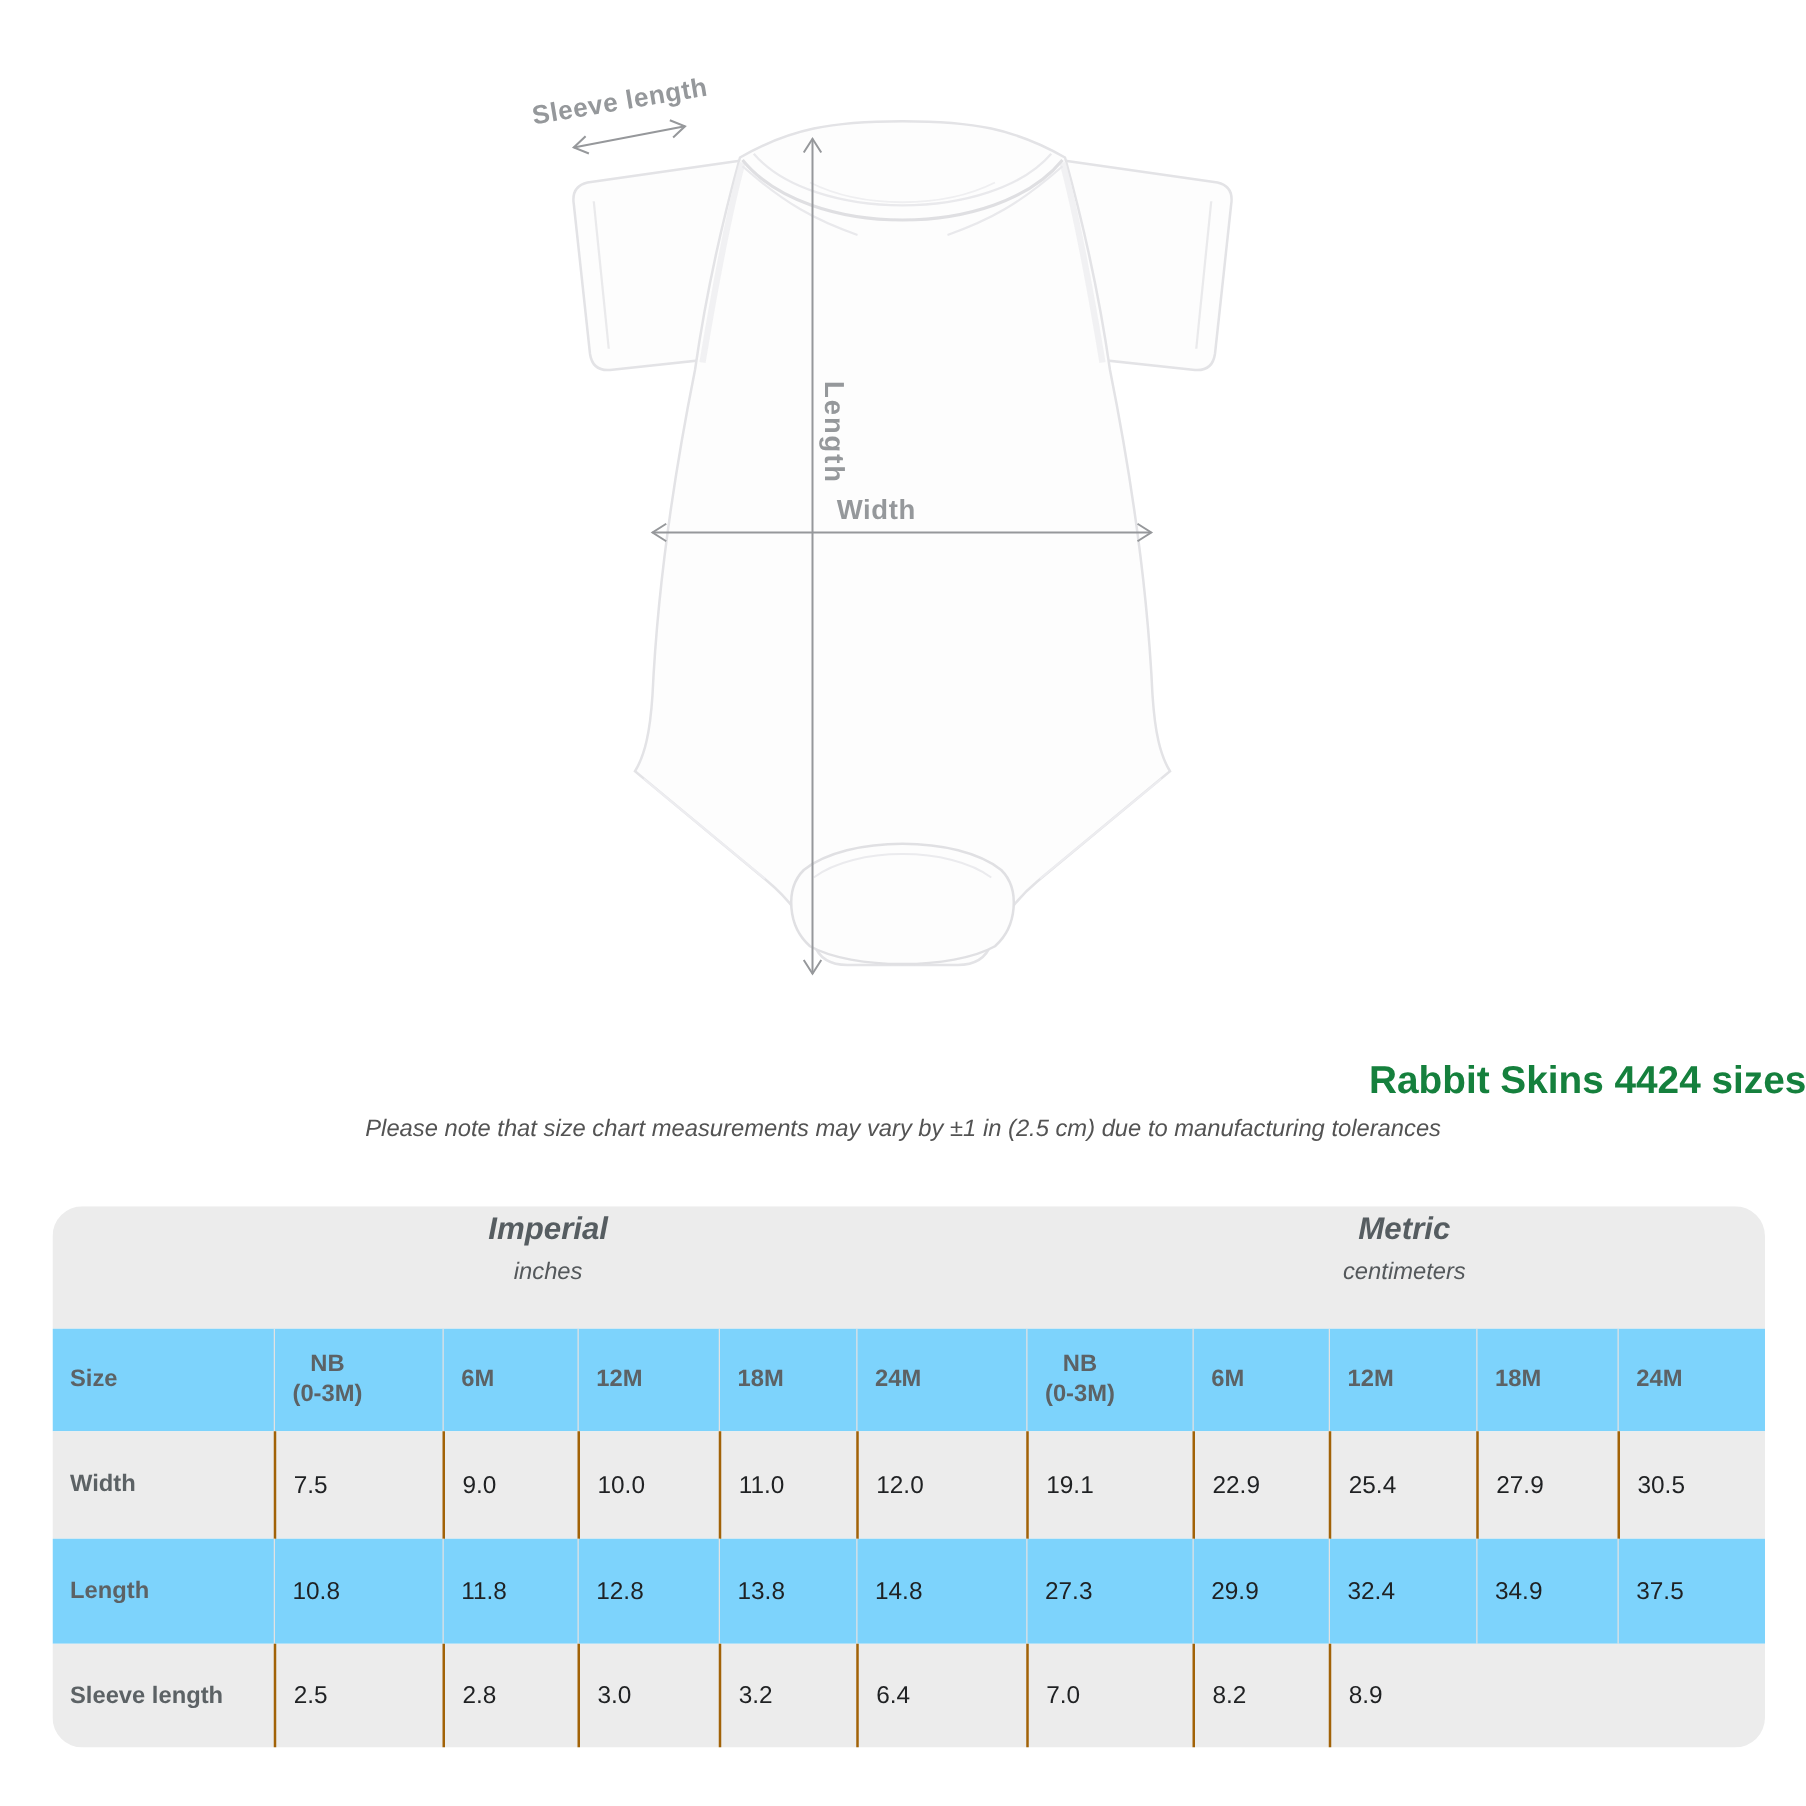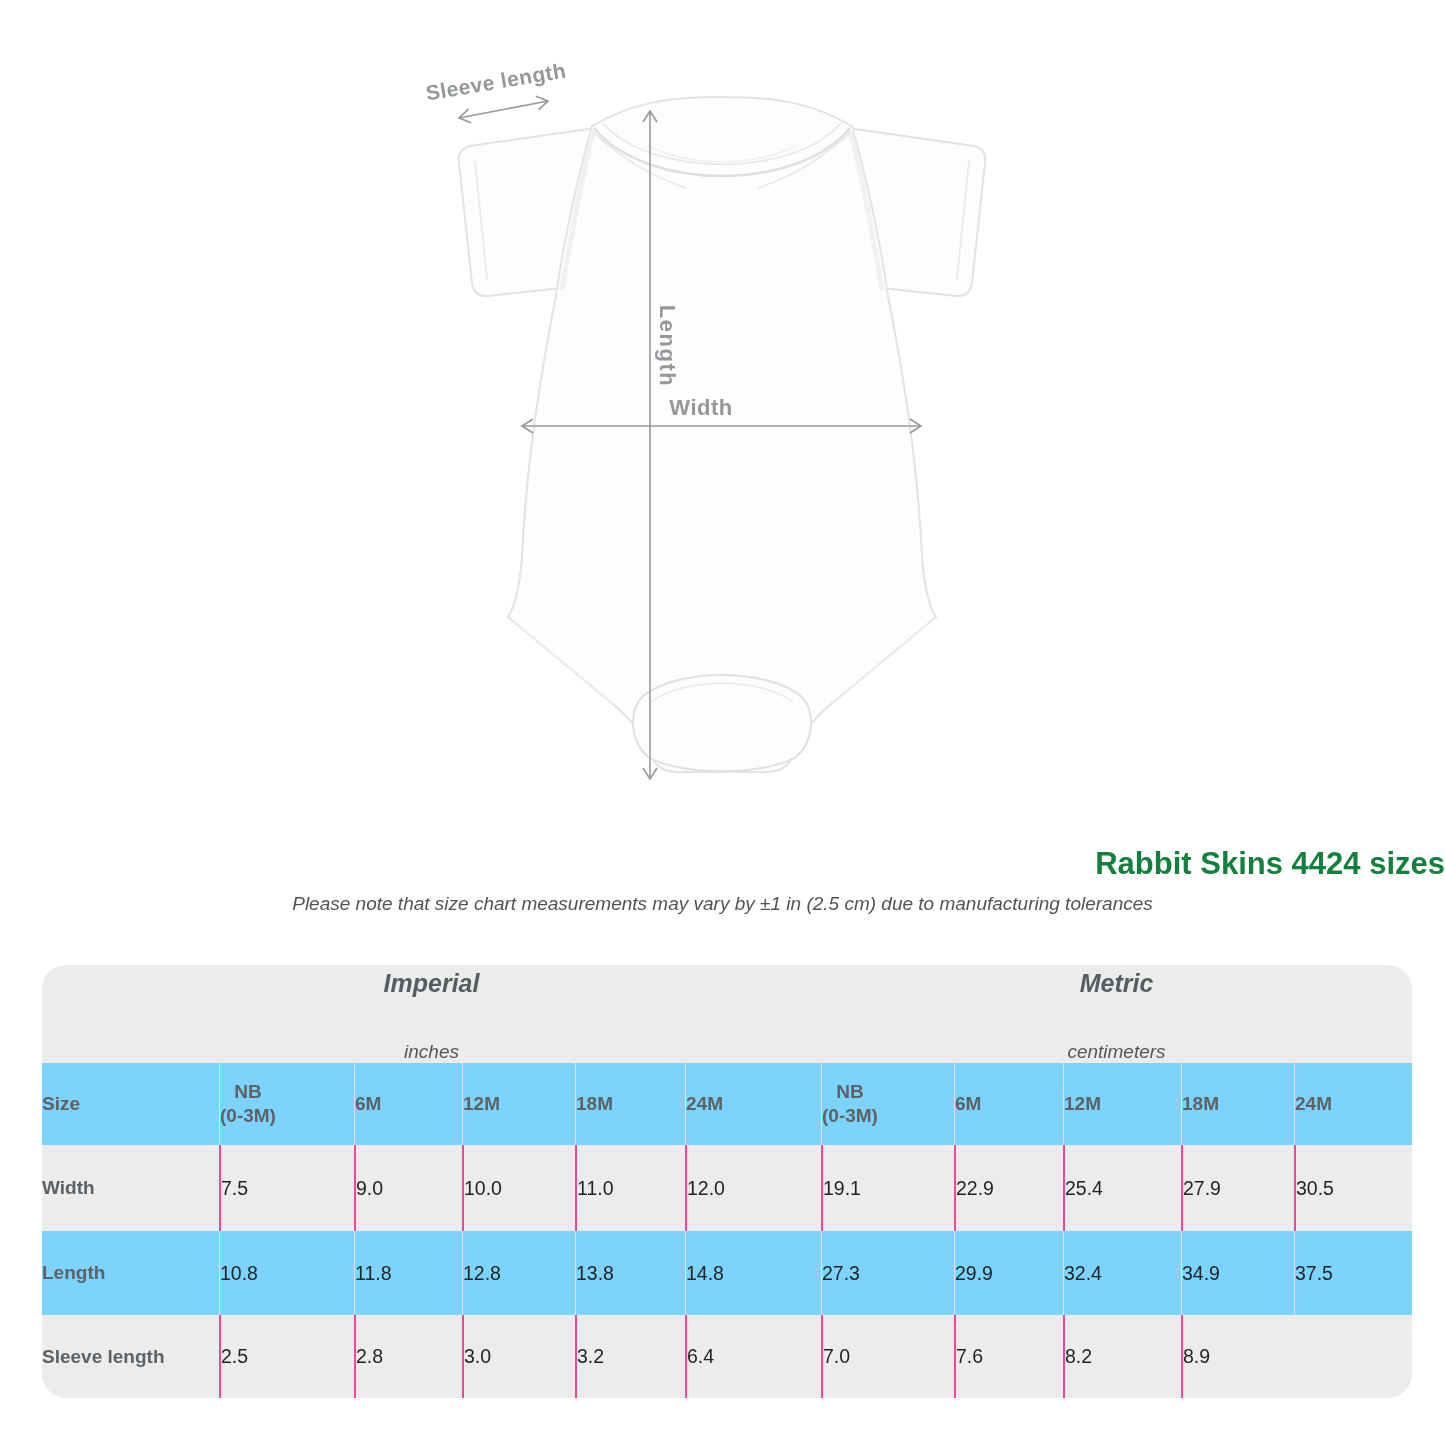--- a/index.html
+++ b/index.html
@@ -72,25 +72,26 @@
   .t-row.white { background: #7dd3fc; }
   .t-row.unit-row  { height: 98px; }
   .t-row.head-row  { height: 82px; }
   .t-row.data-row-a { height: 86px; }
   .t-row.data-row-b { height: 84px; }
   .t-row.data-row-c { height: 83px; }
 
   .t-cell {
     display: flex;
     align-items: center;
-    justify-content: space-between;
+    justify-content: flex-start;
     text-align: center;
+    padding-left: 14px;
   }
   .t-row.white .t-cell + .t-cell { border-left: 1px solid #e2e2e2; }
-  .t-row.gray  .t-cell + .t-cell { border-left: 2px solid #ec4899; }
+  .t-row.gray  .t-cell + .t-cell { border-left: 2px solid #a16207; }
   .t-row.unit-row .t-cell { border-left: none !important; }
 
   .unit-cell { flex-direction: column; gap: 9px; padding-top: 4px; }
   .unit-cell .unit-title {
     font-size: 25px; font-weight: bold; font-style: italic; color: #565d61;
   }
   .unit-cell .unit-sub {
     font-size: 19px; font-style: italic; color: #54585b;
   }
   .span-imperial { grid-column: 1 / 7; }
@@ -239,19 +240,18 @@
     </div>
 
     <div class="t-row data-row-c gray">
       <div class="t-cell row-label">Sleeve length</div>
       <div class="t-cell value-cell">2.5</div>
       <div class="t-cell value-cell">2.8</div>
       <div class="t-cell value-cell">3.0</div>
       <div class="t-cell value-cell">3.2</div>
       <div class="t-cell value-cell">6.4</div>
       <div class="t-cell value-cell">7.0</div>
-      <div class="t-cell value-cell">7.6</div>
       <div class="t-cell value-cell">8.2</div>
       <div class="t-cell value-cell">8.9</div>
     </div>
 
   </div>
 </div>
 
 </body></html>

